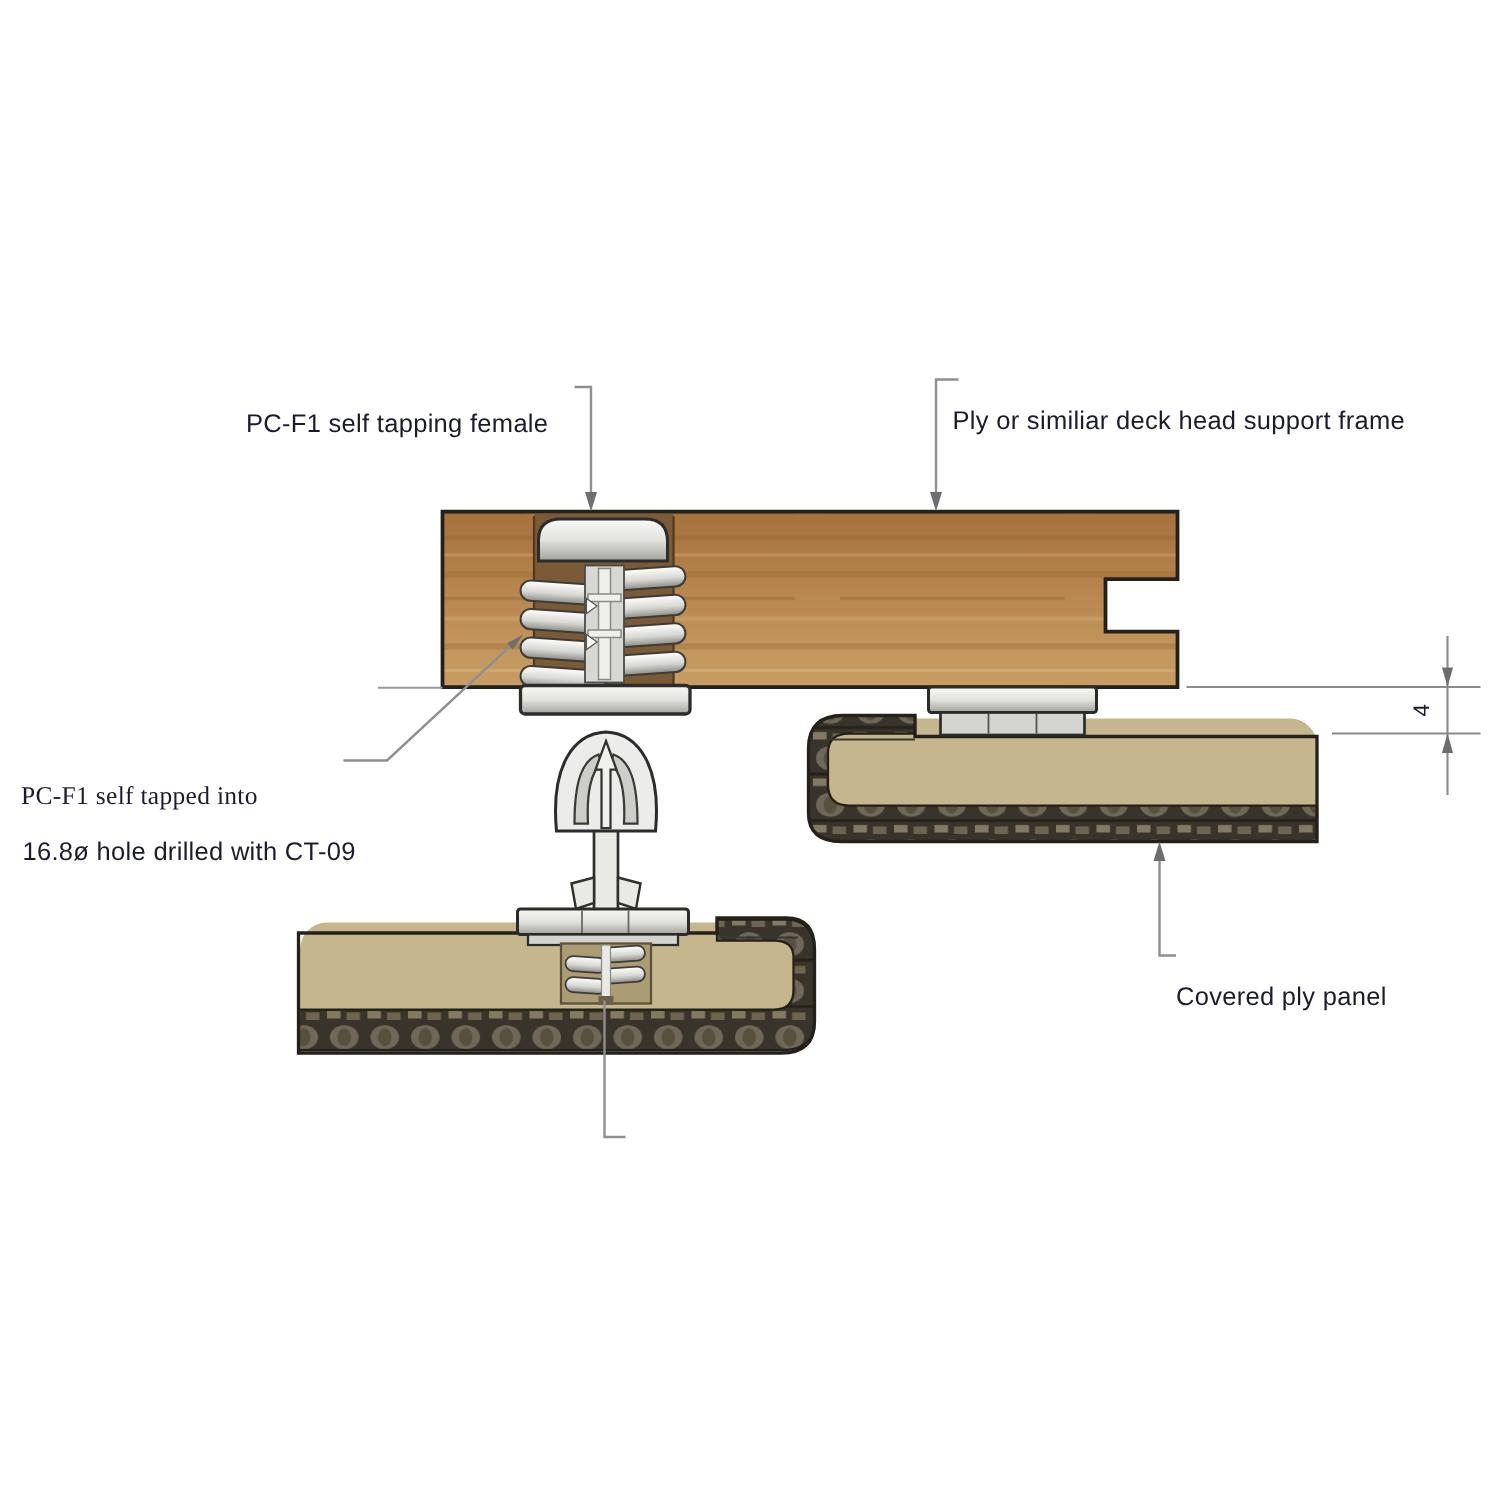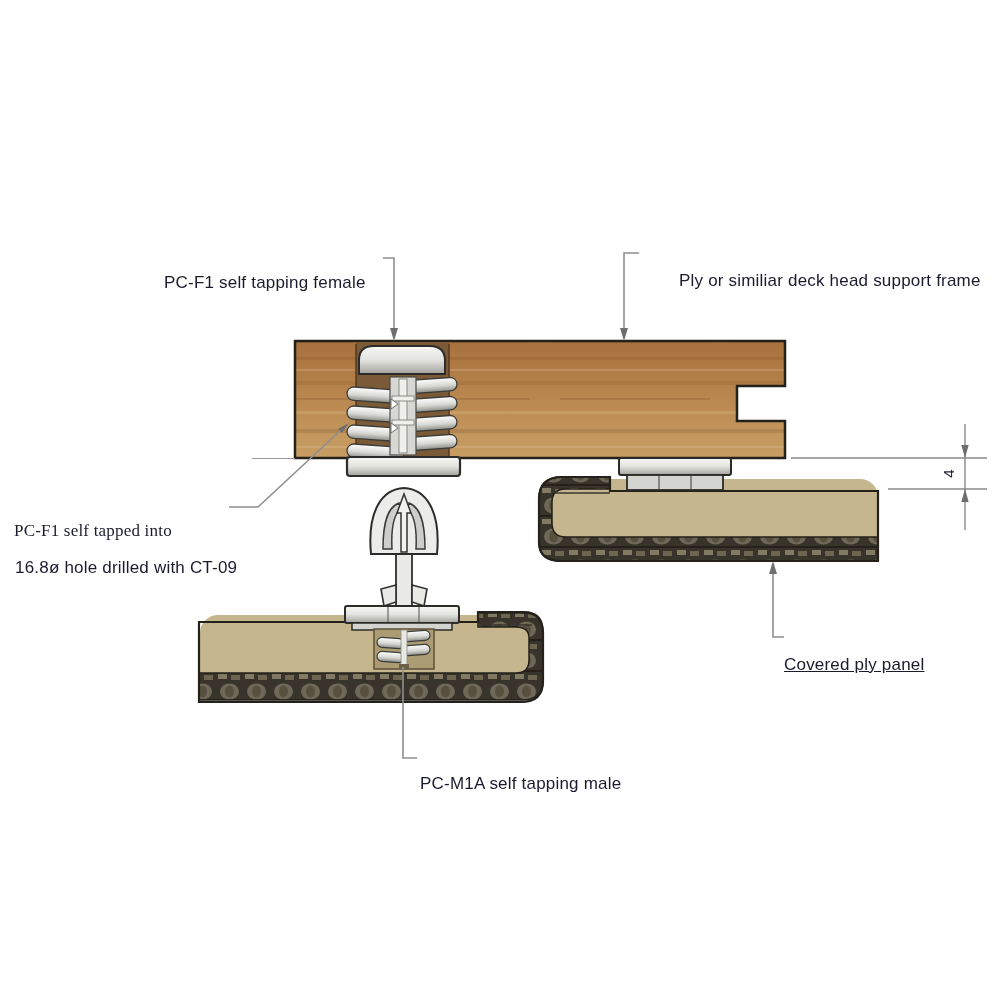--- a/index.html
+++ b/index.html
@@ -172,23 +172,22 @@
       <line x1="791" y1="458" x2="987" y2="458" stroke="#8a8a8a" stroke-width="1.4"></line>
       <line x1="888" y1="489" x2="987" y2="489" stroke="#8a8a8a" stroke-width="1.4"></line>
       <line x1="965" y1="424" x2="965" y2="530" stroke="#8a8a8a" stroke-width="1.4"></line>
       <polygon points="965,458 961.3,445 968.7,445" fill="var(--arrow-gray,#6e6e6e)"></polygon>
       <polygon points="965,489 961.3,502 968.7,502" fill="var(--arrow-gray,#6e6e6e)"></polygon>
     </g>
   </svg>
 
   <div class="label" style="left:164px;top:245px;">PC-F1 self tapping female</div>
 
-  <div class="label" style="left:679px;top:243px;">Ply or similiar deck head support frame</div>
+  <div class="label" style="left:635px;top:243px;">Ply or similiar deck head support frame</div>
 
   <div class="label" style="left:14px;top:493px;font-family:Liberation Serif, serif;">PC-F1 self tapped into</div>
   <div class="label" style="left:15px;top:530px;">16.8ø hole drilled with CT-09</div>
 
-  <div class="label" style="left:420px;top:746px;">PC-M1A self tapping male</div>
 
-  <div class="label" style="left:784px;top:627px;text-decoration:underline;">Covered ply panel</div>
+  <div class="label" style="left:784px;top:627px;">Covered ply panel</div>
 
   <div class="dim-label" style="left:944px;top:465px;">4</div>
 </div>
 
 </body></html>

